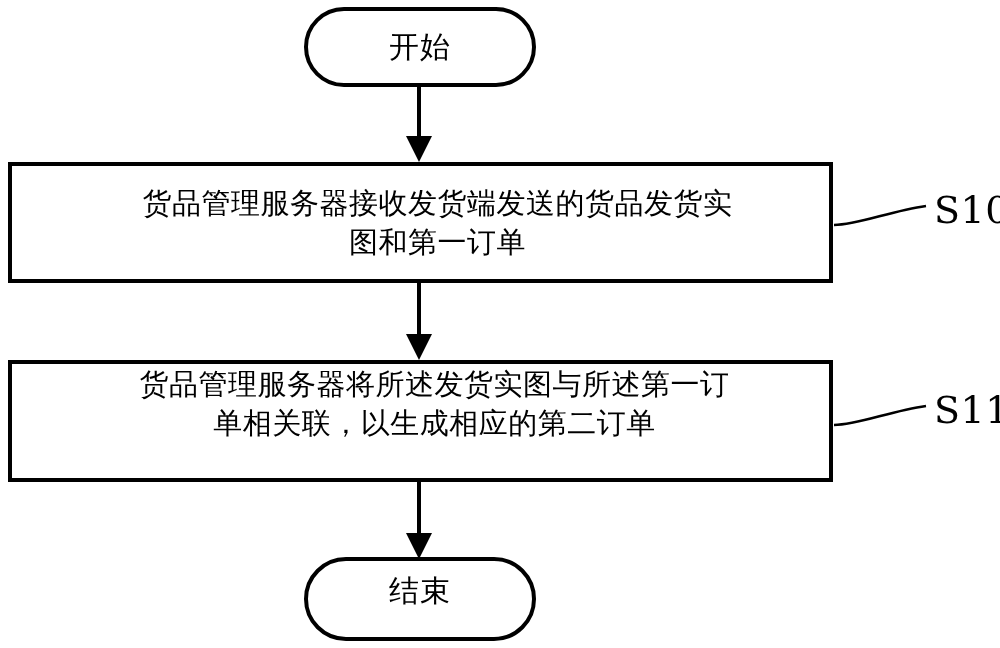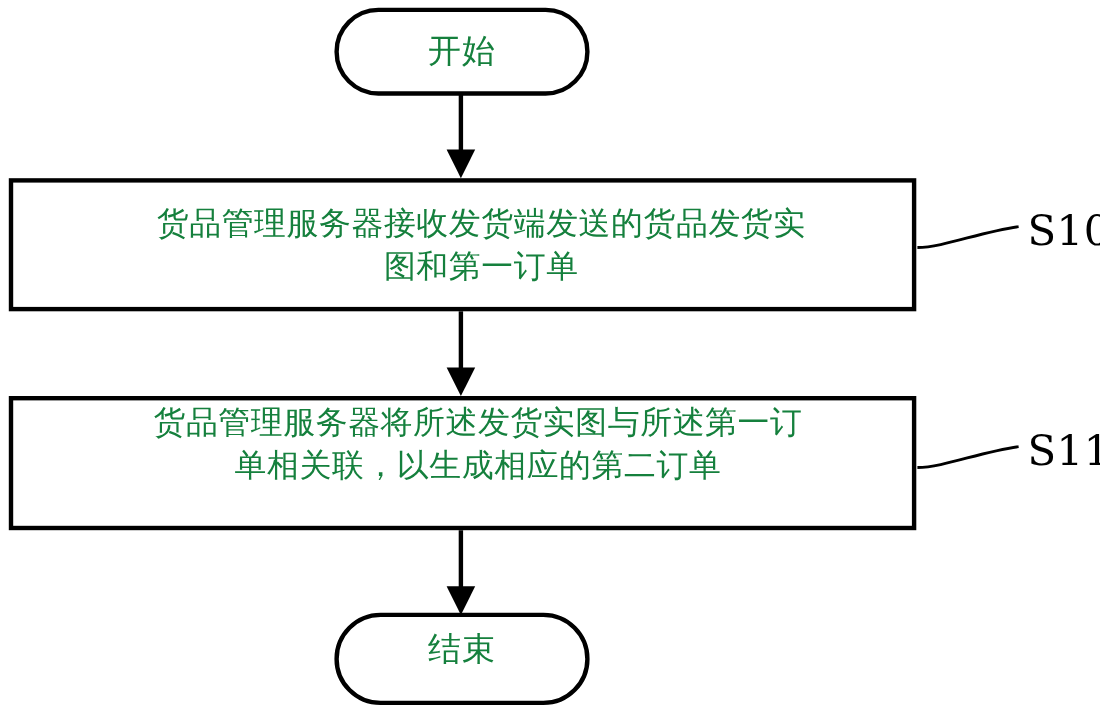--- a/index.html
+++ b/index.html
@@ -23,21 +23,21 @@
     top: 0;
     width: 1000px;
     height: 648px;
   }
   .node-text {
     position: absolute;
     display: flex;
     align-items: center;
     justify-content: center;
     text-align: center;
-    color: #15803d;
+    color: #000000;
     line-height: 1.34;
     white-space: pre-line;
     pointer-events: none;
   }
   .terminal-text {
     font-family: "DejaVu Sans", sans-serif;
     font-size: 30px;
     letter-spacing: 1px;
   }
   .process-text {

